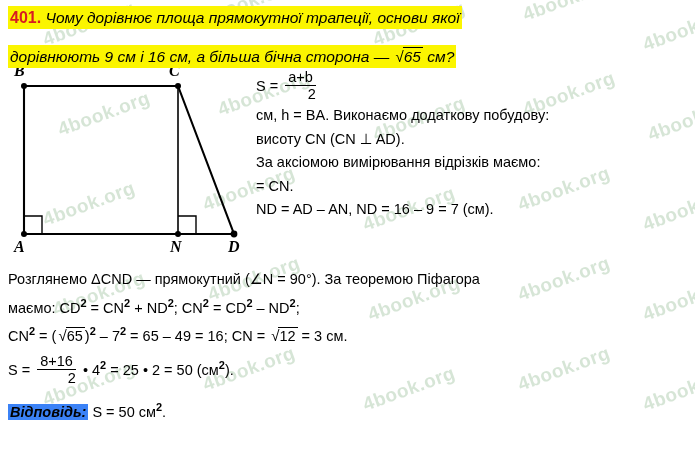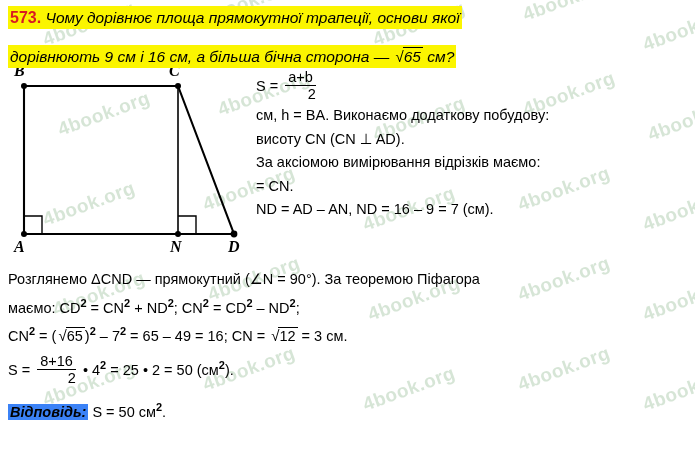--- a/index.html
+++ b/index.html
@@ -181,21 +181,21 @@
     <span class="wm" style="left: 640px; top: 305px;">4book.org</span>
     <span class="wm" style="left: 40px; top: 390px;">4book.org</span>
     <span class="wm" style="left: 200px; top: 375px;">4book.org</span>
     <span class="wm" style="left: 360px; top: 395px;">4book.org</span>
     <span class="wm" style="left: 515px; top: 375px;">4book.org</span>
     <span class="wm" style="left: 640px; top: 395px;">4book.org</span>
   </div>
 
 <div class="task-header">
   <div class="hl-line">
-    <span class="task-num">573.</span>
+    <span class="task-num">401.</span>
     <span>Чому дорівнює площа прямокутної трапеції, основи якої</span>
   </div>
   <div class="hl-line second">
     <span>дорівнюють 9 см і 16 см, а більша бічна сторона — </span><span class="rad"><span class="radsym">√</span><span class="radand">65</span></span><span> см?</span>
   </div>
 </div>
 
 <div class="figure">
   <svg width="246" height="210" viewBox="0 0 246 210">
 

